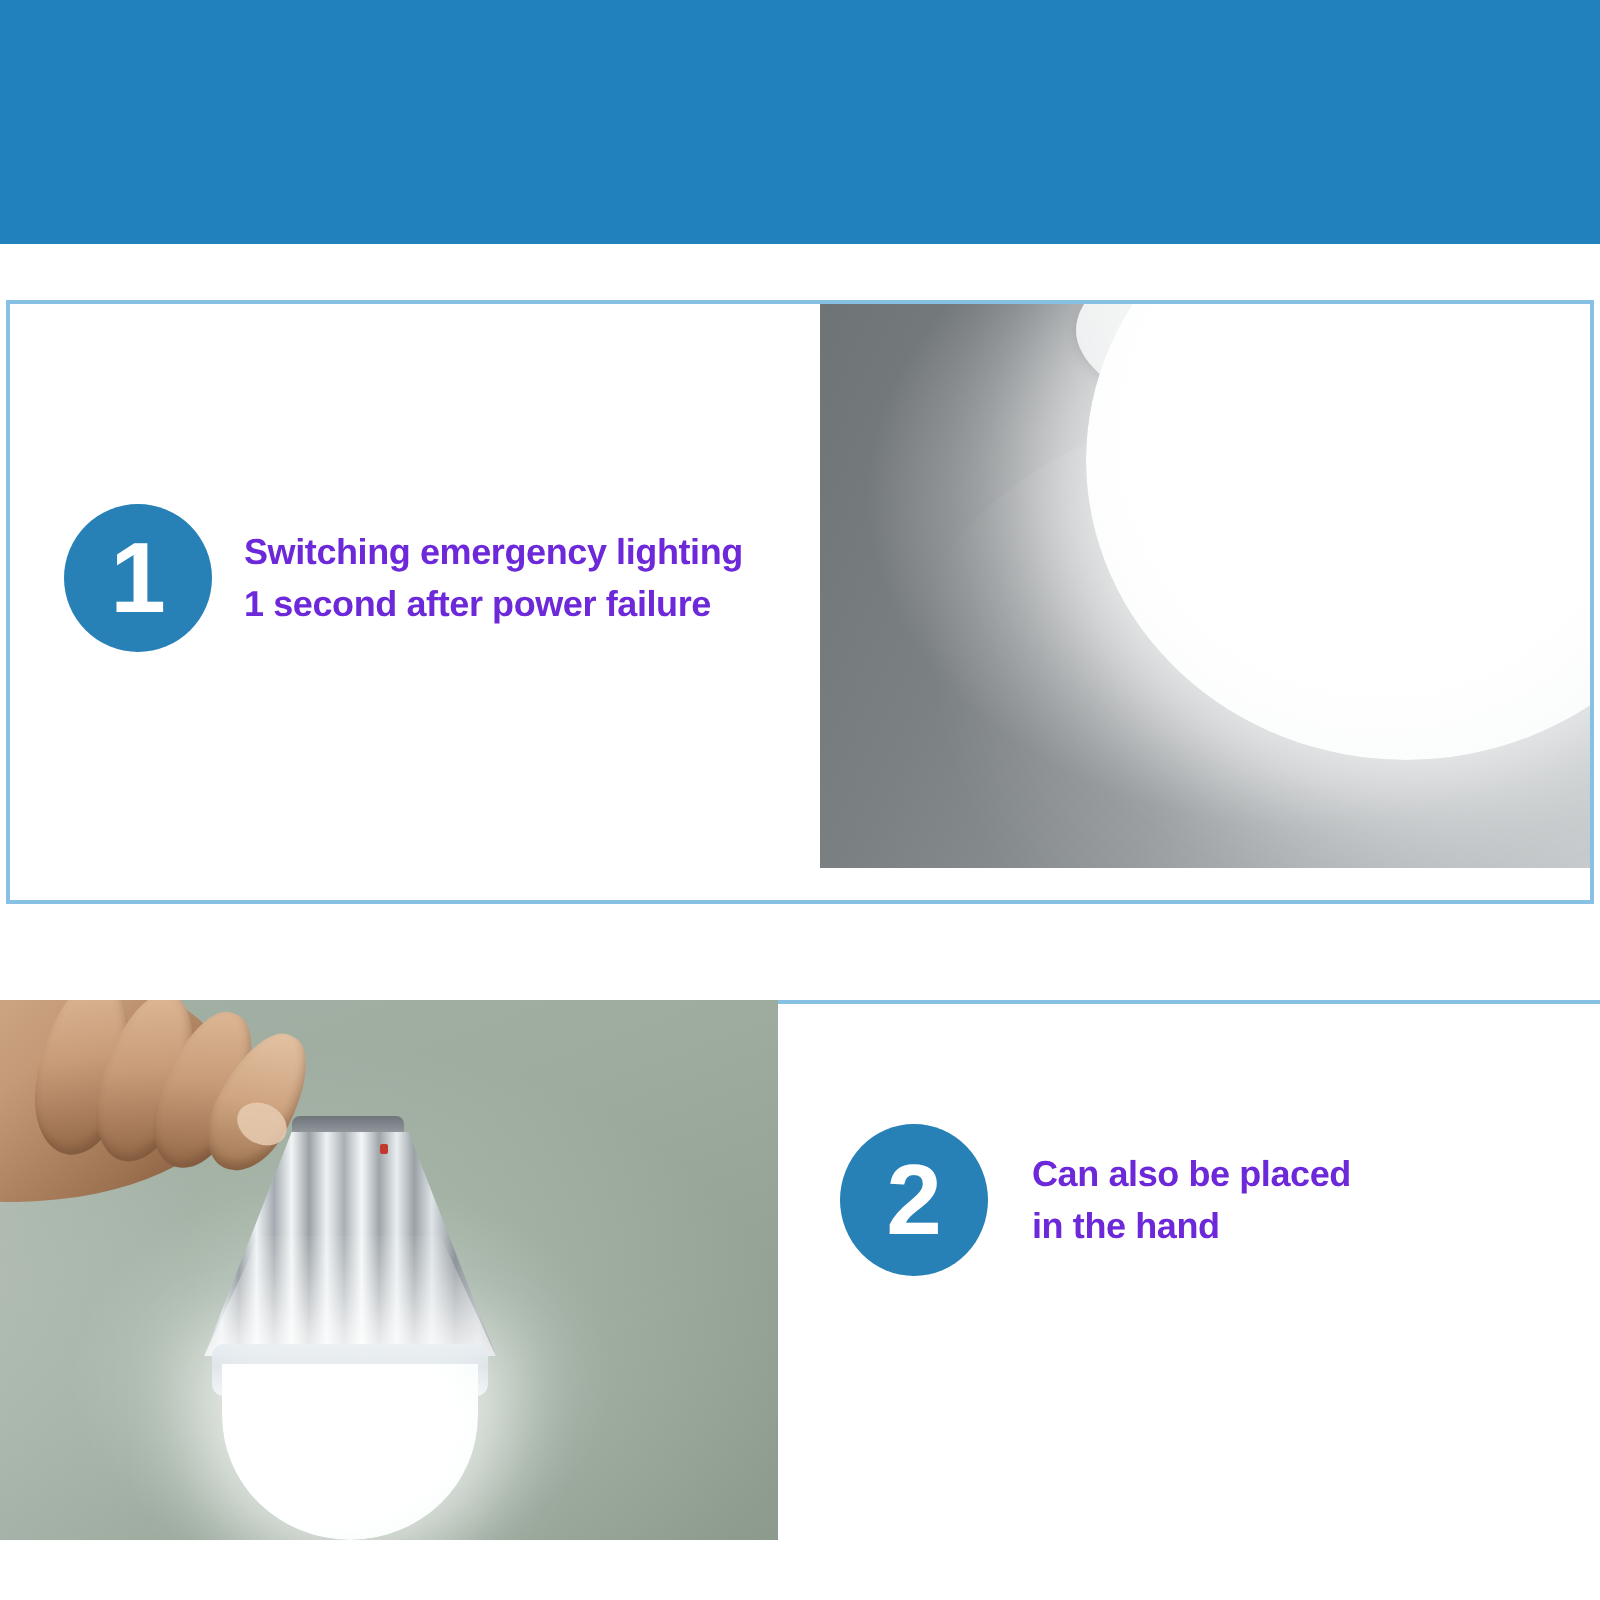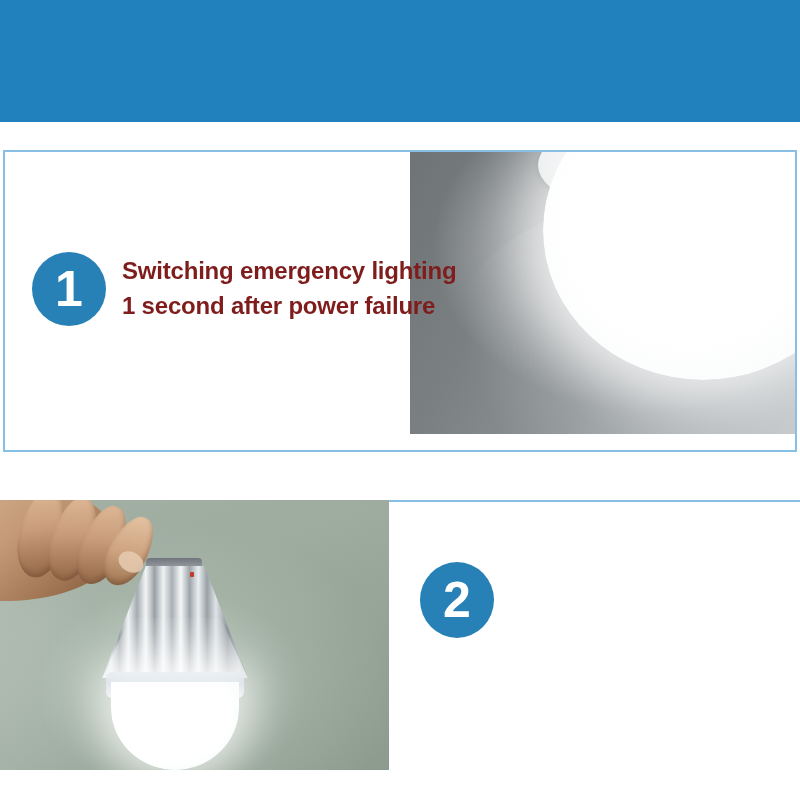--- a/index.html
+++ b/index.html
@@ -115,22 +115,22 @@
     height: 74px;
     font-size: 50px;
   }
   .badge-two {
     width: 74px;
     height: 76px;
     font-size: 50px;
   }
 
   .step-text {
-    color: #7f1d1d;
-    font-size: 24px;
+    color: #6d28d9;
+    font-size: 18px;
     font-weight: 700;
     line-height: 1.45;
     letter-spacing: -0.2px;
     white-space: pre-line;
   }
 
   
   .panel-two {
     position: absolute;
     left: 0px;
@@ -340,15 +340,17 @@
       <div class="bulb-dot"></div>
       <div class="bulb-collar"></div>
       <div class="bulb-globe"></div>
     </div>
   </div>
 
   <div class="step-block-two" style="position:absolute;left:420px;top:62px;">
     <div class="badge badge-two">
       <span>2</span>
     </div>
+    <div class="step-text">Can also be placed
+in the hand</div>
   </div>
 
 </div>
 
 </body></html>

